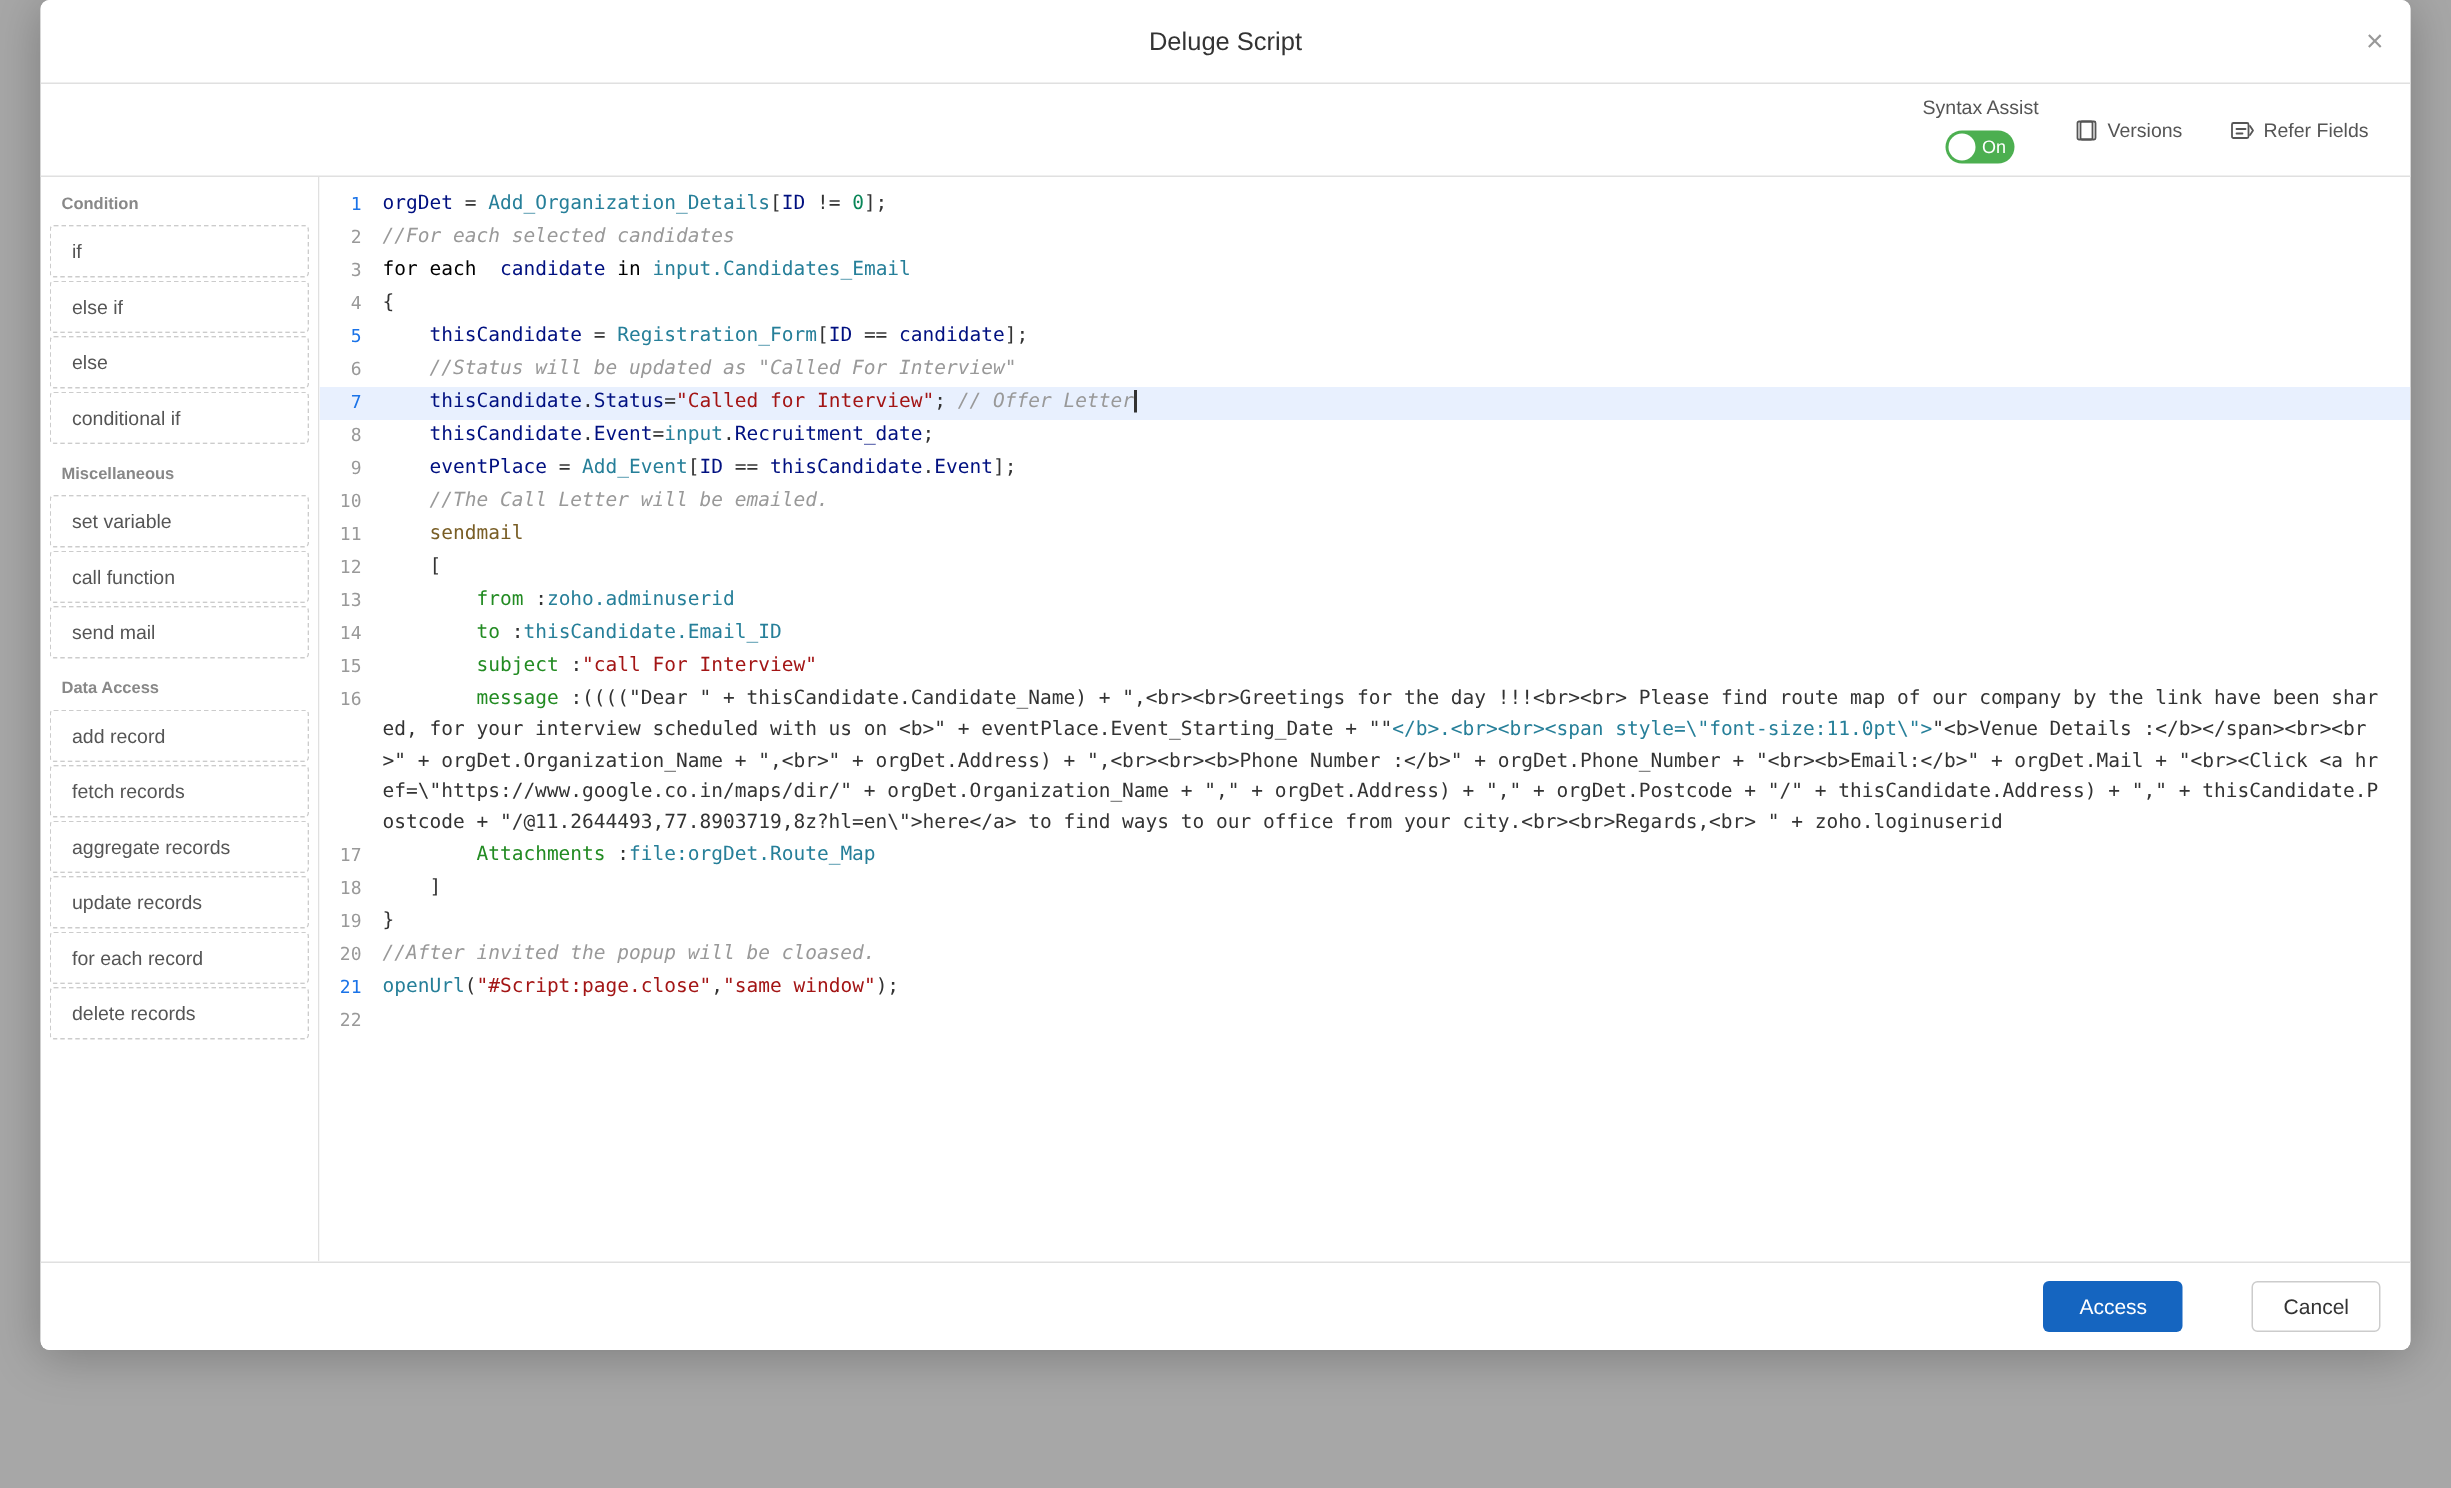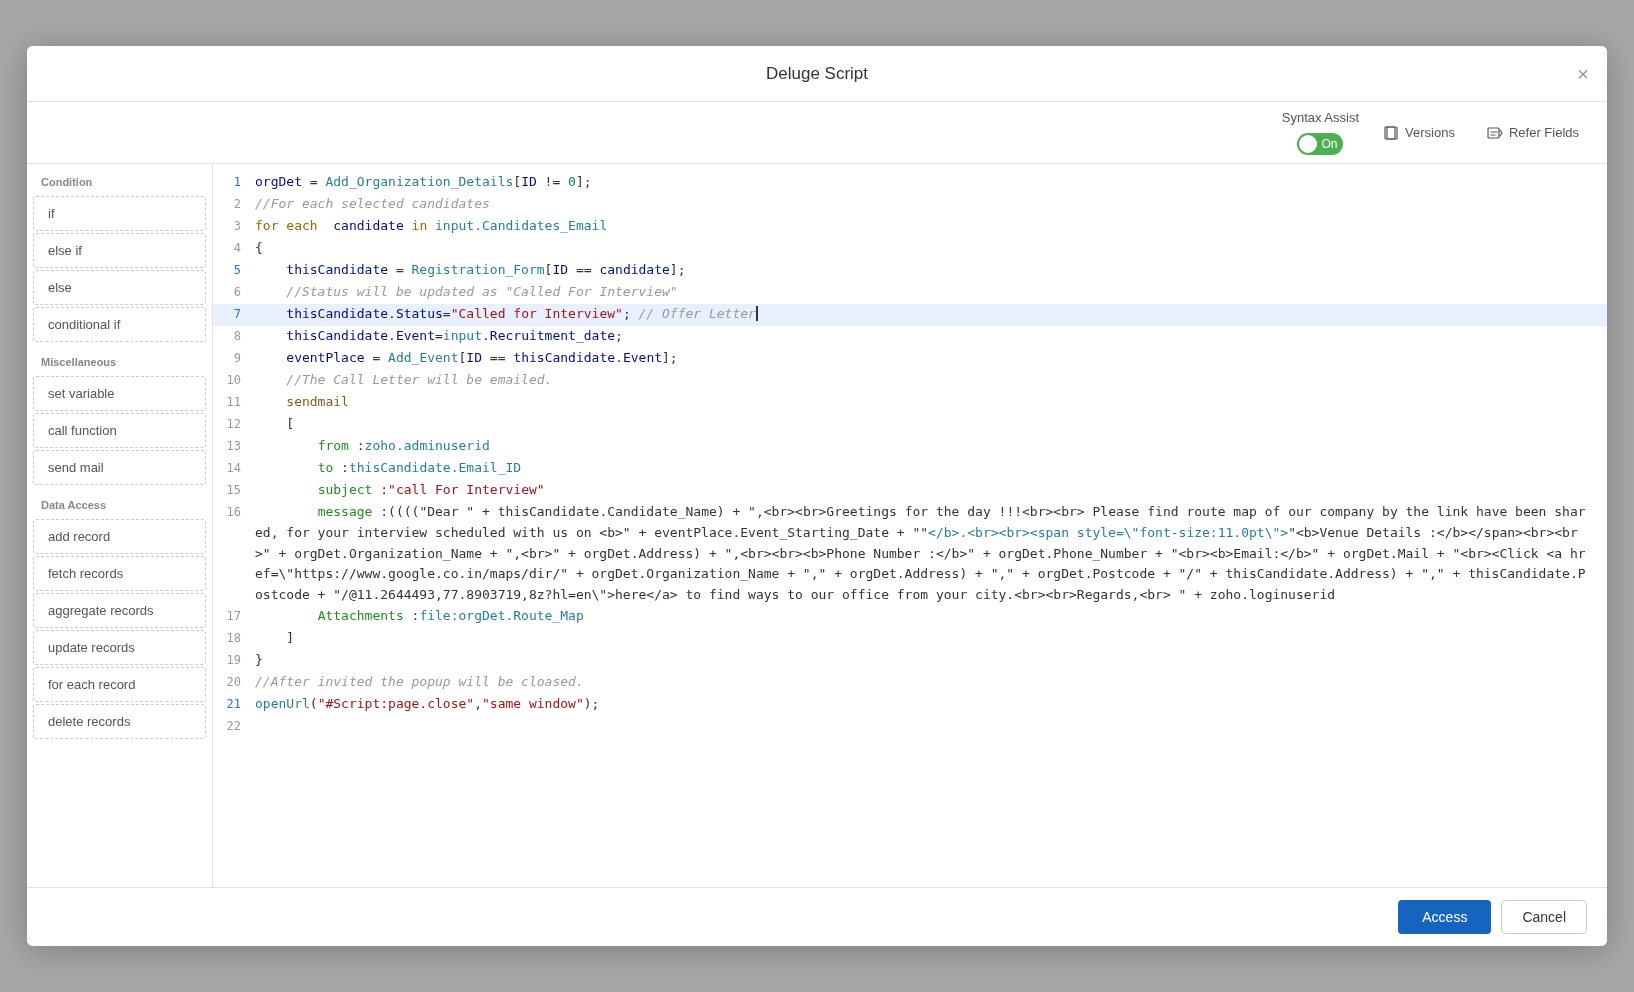--- a/index.html
+++ b/index.html
@@ -11,21 +11,21 @@
       align-items: center;
       min-height: 100vh;
     }
     .modal-overlay {
       position: relative;
       width: 1634px;
       height: 992px;
       background: rgba(0,0,0,0.3);
       display: flex;
       justify-content: center;
-      align-items: center;
+      align-items: flex-start;
     }
     .modal {
       width: 1580px;
       height: 900px;
       background: #fff;
       border-radius: 6px;
       box-shadow: 0 4px 32px rgba(0,0,0,0.25);
       display: flex;
       flex-direction: column;
       overflow: hidden;
@@ -177,21 +177,21 @@
       user-select: none;
     }
     .line-num.active { color: #1a73e8; }
     .line-content {
       flex: 1;
       padding-right: 16px;
       white-space: pre;
       color: #333;
     }
     
-    .kw { color: #a16207; }
+    .kw { color: #000000; }
     .kw-green { color: #228b22; }
     .str { color: #a31515; }
     .comment { color: #999; font-style: italic; }
     .fn { color: #795e26; }
     .var { color: #001080; }
     .op { color: #333; }
     .num { color: #098658; }
     .highlighted .line-content { background: #e8f0fe; }
     .modal-footer {
       display: flex;
@@ -212,20 +212,21 @@
       font-weight: 500;
     }
     .btn-cancel {
       background: #fff;
       color: #333;
       border: 1px solid #ccc;
       border-radius: 4px;
       padding: 8px 20px;
       font-size: 14px;
       cursor: pointer;
+      margin-left: 36px;
     }
     
     .code-line-multi {
       display: flex;
       align-items: flex-start;
     }
     .line-content-wrap {
       flex: 1;
       padding-right: 16px;
       white-space: pre-wrap;

